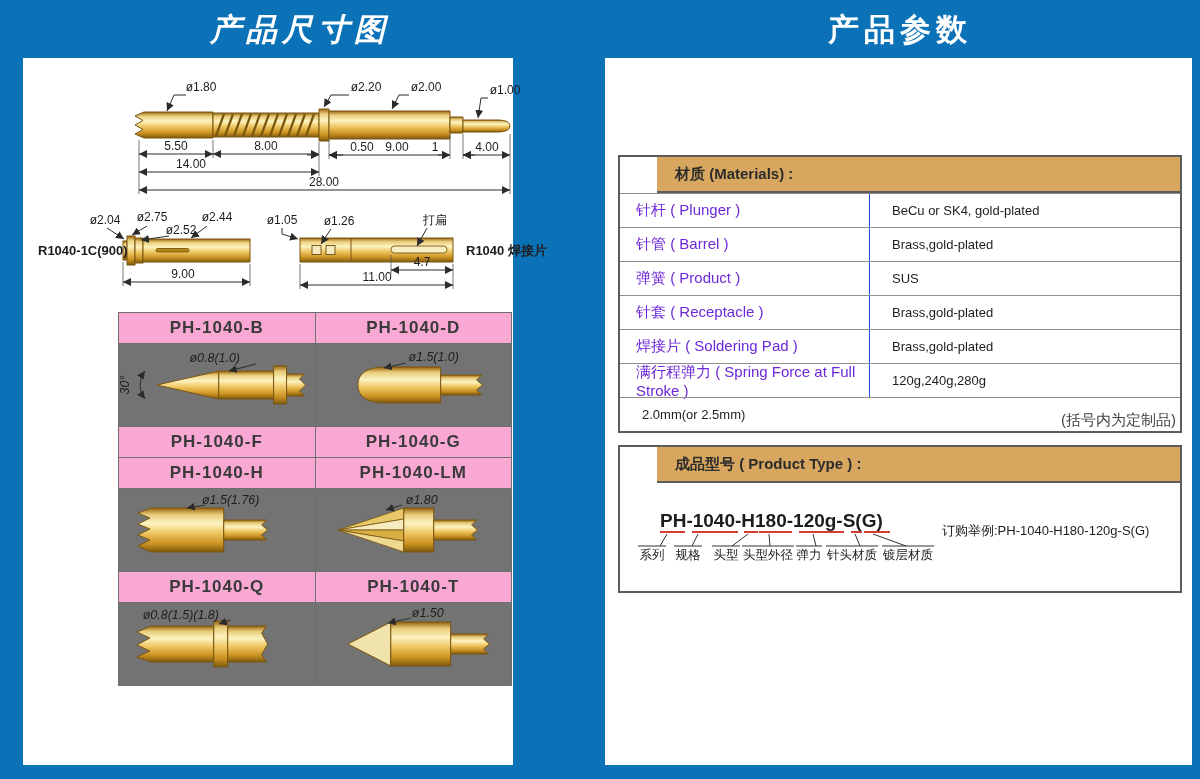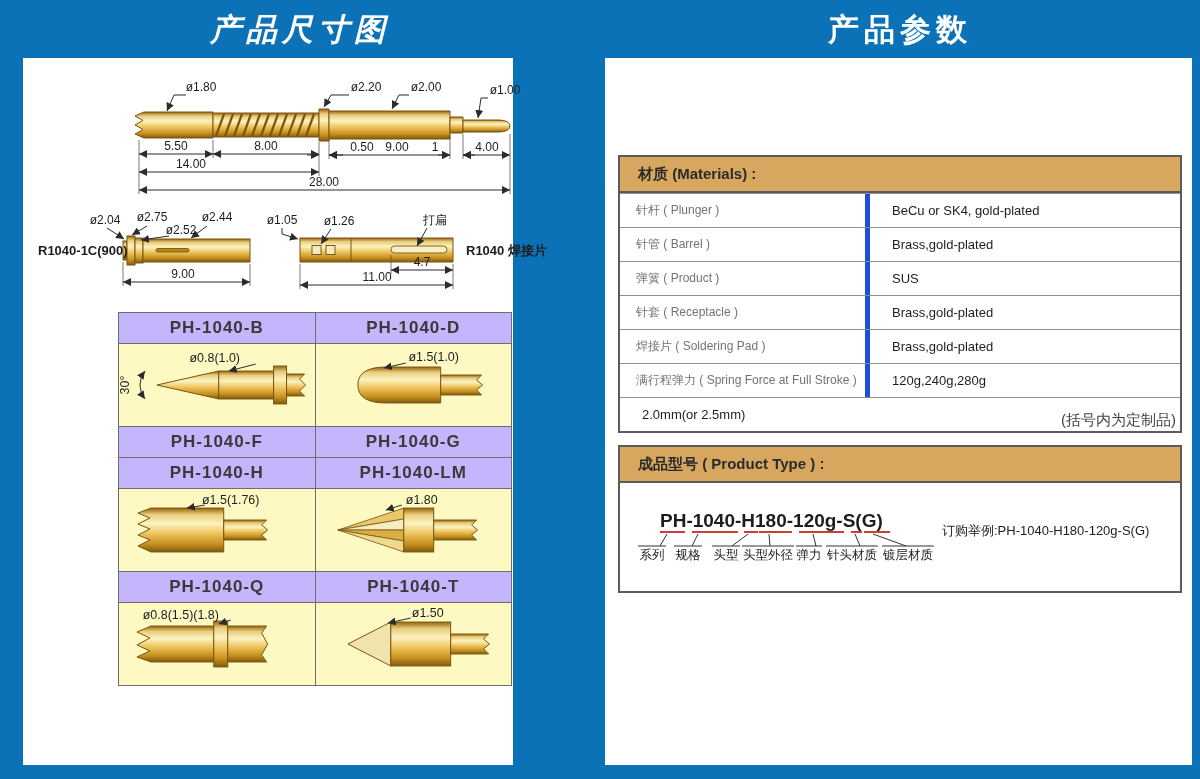--- a/index.html
+++ b/index.html
@@ -20,40 +20,40 @@
   #panel-left{left:23px;width:482px;height:707px;padding-left:8px;}
   #panel-right{left:605px;width:587px;height:707px;}
 
   
   #tip-table{
     position:absolute;left:95px;top:254px;width:394px;
     border-collapse:collapse;table-layout:fixed;
   }
   #tip-table td{border:1px solid #6e6e6e;padding:0;}
   #tip-table td.model{
-    height:30px;background:#c4b5fd;text-align:center;
+    height:30px;background:#f9a8d4;text-align:center;
     font-size:17px;font-weight:600;color:#3a3a3a;letter-spacing:1px;
   }
-  #tip-table td.draw{height:82px;background:#fef9c3;}
+  #tip-table td.draw{height:82px;background:#737373;font-style:italic;}
   #tip-table svg{display:block;width:100%;height:80px;}
 
   
   .boxed{position:absolute;left:13px;width:560px;border:2px solid #5c5c5c;background:#fff;}
   #materials-table{top:97px;}
   #product-type-box{top:387px;height:144px;}
   .box-header{
     height:36px;background:#d8a75f;border-bottom:2px solid #5c5c5c;
     display:flex;align-items:center;padding-left:18px;box-sizing:border-box;
-    font-size:15px;font-weight:700;color:#2b2b2b;
+    font-size:15px;font-weight:700;color:#2b2b2b;margin-left:37px;
   }
   .mat-row{display:flex;height:33px;border-top:1px solid #8f8f8f;position:relative;}
   .mat-row:first-of-type{border-top:none;}
   .mat-cell-name{
-    width:250px;border-right:5px solid #1d4ed8;display:flex;align-items:center;
-    padding-left:16px;box-sizing:border-box;font-size:12px;color:#737373;
+    width:250px;border-right:1px solid #1d4ed8;display:flex;align-items:center;
+    padding-left:16px;box-sizing:border-box;font-size:15px;color:#6d28d9;
   }
   .mat-cell-value{
     flex:1;display:flex;align-items:center;padding-left:22px;
     box-sizing:border-box;font-size:13px;color:#1d1d1d;
   }
   .mat-note{
     position:absolute;right:4px;bottom:1px;font-size:15px;color:#444;
   }
   svg{font-family:"Liberation Sans", sans-serif;}
   text{fill:#1d1d1d;}

